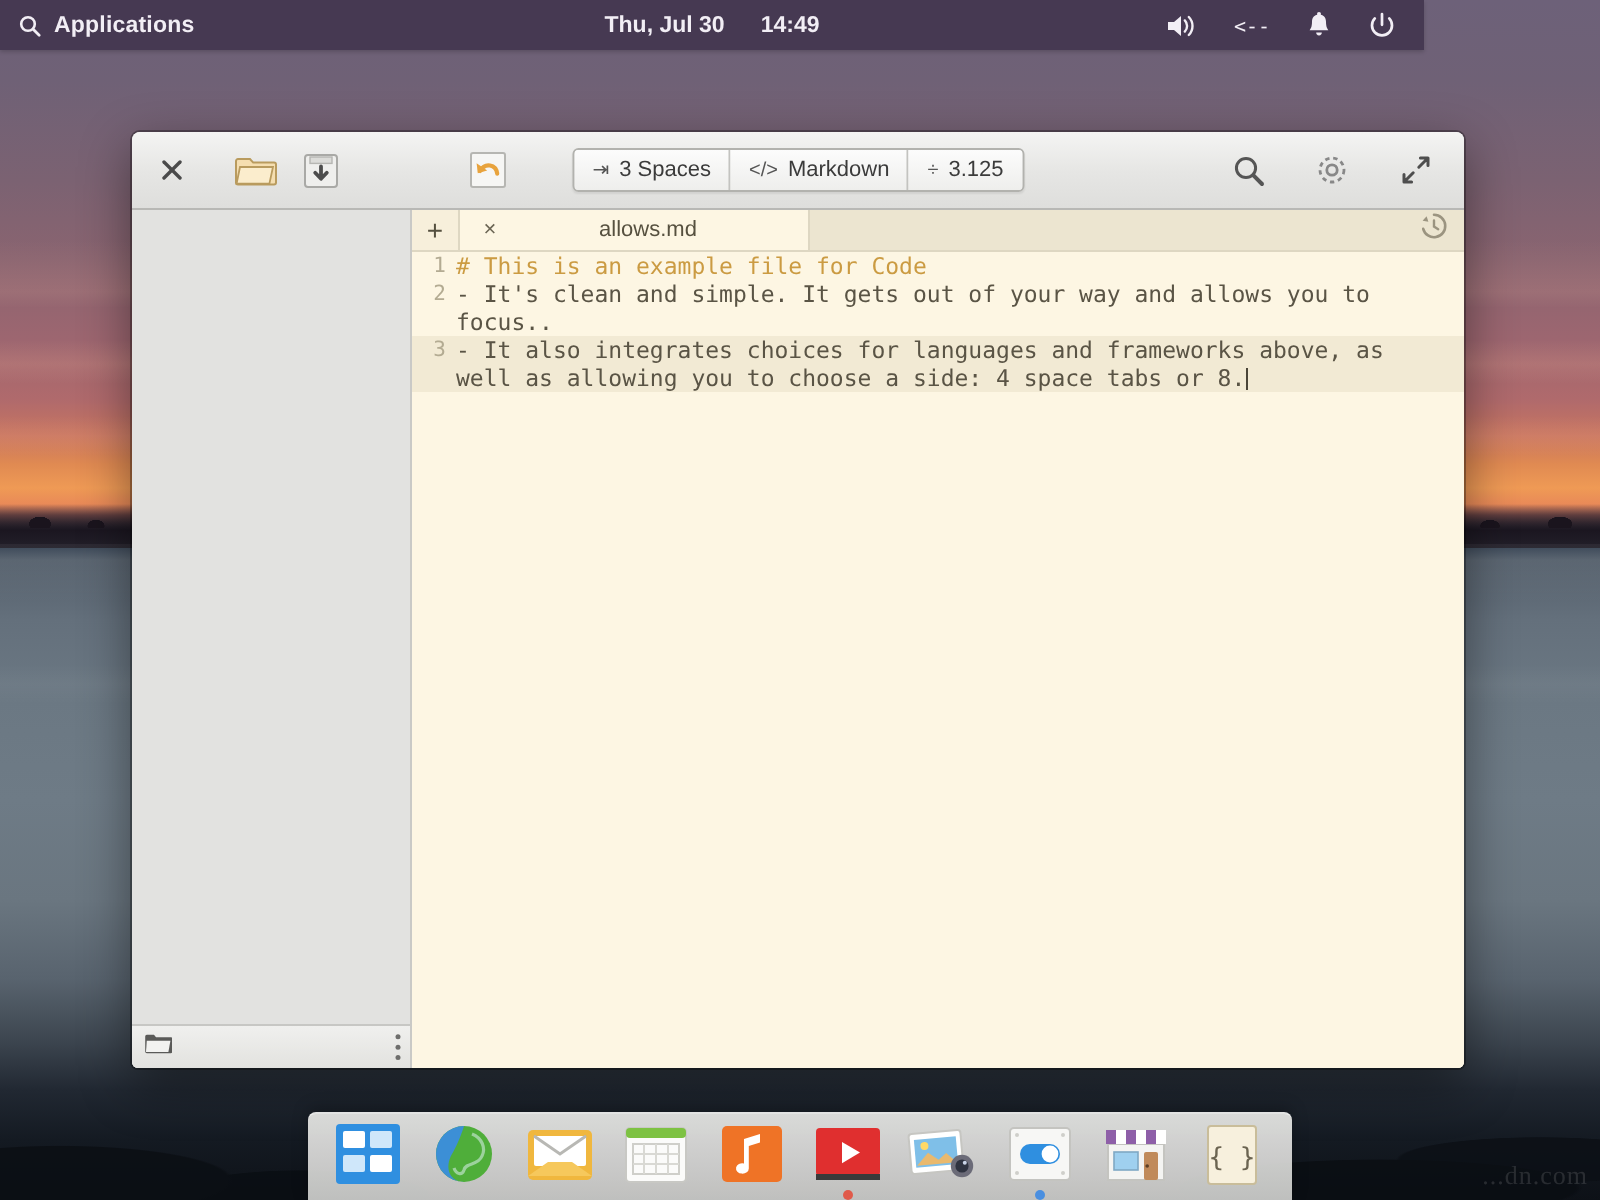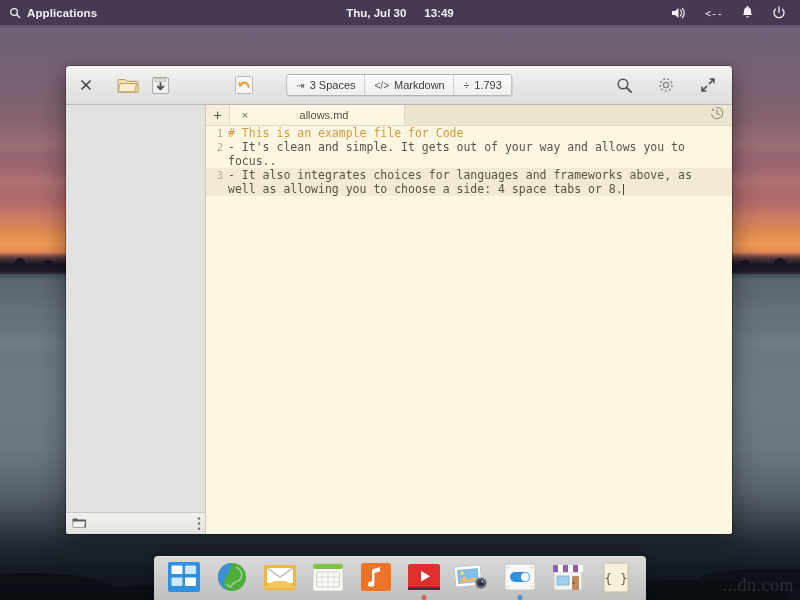--- a/index.html
+++ b/index.html
@@ -68,27 +68,27 @@
     position: absolute; left: 0; bottom: 0; width: 800px; height: 90px;
     background:
       radial-gradient(ellipse 120px 24px at 30px 80px, #0b0f14 70%, transparent 72%),
       radial-gradient(ellipse 90px 18px at 150px 88px, #0a0e13 70%, transparent 72%),
       radial-gradient(ellipse 140px 20px at 690px 84px, #0a0e13 70%, transparent 72%),
       radial-gradient(ellipse 100px 16px at 770px 70px, #0c1016 70%, transparent 72%);
     opacity: .85;
   }
   #watermark {
     position: absolute; right: 6px; bottom: 4px;
-    font-family: "Liberation Serif", serif; font-size: 18px;
+    font-family: "Liberation Serif", serif; font-size: 13px;
     color: rgba(200,200,200,0.16); letter-spacing: .5px; user-select: none;
   }
 
   
   #panel {
-    position: absolute; left: 0; top: 0; width: 800px; height: 25px;
+    position: absolute; left: 0; top: 0; width: 712px; height: 25px;
     background: rgba(60,48,72,0.80);
     display: flex; align-items: center;
     color: #f2eef5; font-size: 11.5px;
     box-shadow: 0 1px 2px rgba(0,0,0,0.18);
   }
   #panel-left { display: flex; align-items: center; gap: 6px; padding-left: 9px; }
   #panel-left .lbl { font-weight: bold; font-size: 11.5px; letter-spacing: .1px; }
   #panel-center {
     position: absolute; left: 0; right: 0; margin: 0 auto;
     width: 230px; display: flex; justify-content: center; gap: 18px;
@@ -235,21 +235,21 @@
         <svg width="12" height="12" viewBox="0 0 12 12">
           <circle cx="5" cy="5" r="3.4" fill="none" stroke="#f2eef5" stroke-width="1.3"></circle>
           <line x1="7.6" y1="7.6" x2="10.6" y2="10.6" stroke="#f2eef5" stroke-width="1.4" stroke-linecap="round"></line>
         </svg>
       </span>
       <span class="lbl">Applications</span>
     </div>
 
     <div id="panel-center">
       <span>Thu, Jul 30</span>
-      <span>13:49</span>
+      <span>14:49</span>
     </div>
 
     <div id="panel-right">
       <span>
         <svg width="16" height="14" viewBox="0 0 16 14">
           <path d="M1 5h3l3.5-3v10L4 9H1z" fill="#f2eef5"></path>
           <path d="M9.4 4.2a4 4 0 0 1 0 5.6" fill="none" stroke="#f2eef5" stroke-width="1.2" stroke-linecap="round"></path>
           <path d="M11.4 2.5a6.4 6.4 0 0 1 0 9" fill="none" stroke="#f2eef5" stroke-width="1.2" stroke-linecap="round"></path>
         </svg>
       </span>
@@ -314,21 +314,21 @@
         <div class="seg">
           <span class="glyph">⇥</span>
           <span>3 Spaces</span>
         </div>
         <div class="seg">
           <span class="glyph">&lt;/&gt;</span>
           <span>Markdown</span>
         </div>
         <div class="seg">
           <span class="glyph">÷</span>
-          <span>1.793</span>
+          <span>3.125</span>
         </div>
       </div>
 
       <div id="titlebar-right">
         <span class="tb-icon">
           <svg width="17" height="17" viewBox="0 0 17 17">
             <circle cx="7" cy="7" r="4.8" fill="none" stroke="#555" stroke-width="1.5"></circle>
             <line x1="10.6" y1="10.6" x2="15" y2="15" stroke="#555" stroke-width="2" stroke-linecap="round"></line>
           </svg>
         </span>

